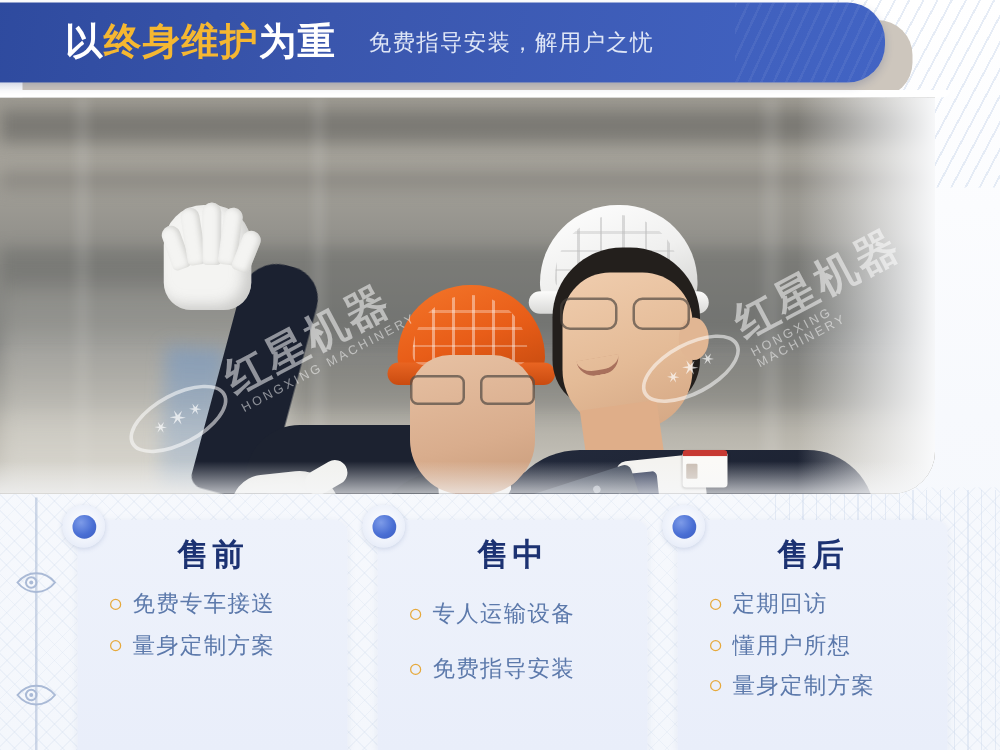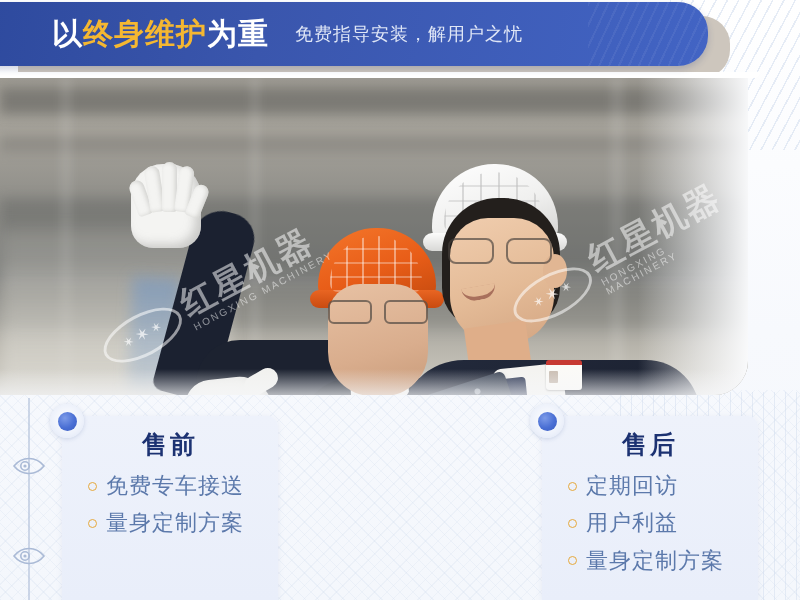--- a/index.html
+++ b/index.html
@@ -474,21 +474,21 @@
 
   .card-list {
     margin-top: 16px;
     padding-left: 26px;
     list-style: none;
   }
   .card-list li {
     display: flex;
     align-items: center;
     margin-bottom: 11px;
-    font-size: 22px;
+    font-size: 18px;
     color: #5c79ab;
     letter-spacing: 1px;
     line-height: 1.2;
   }
   .card-list li .bullet {
     flex: none;
     width: 9px; height: 9px;
     border: 1.6px solid #e6a93c;
     border-radius: 50%;
     margin-right: 9px;
@@ -616,32 +616,46 @@
           <span class="bullet"></span>
           <span>免费专车接送</span>
         </li>
         <li>
           <span class="bullet"></span>
           <span>量身定制方案</span>
         </li>
       </ul>
     </div>
 
+    <div class="card card-2">
+      <div class="card-dot"></div>
+      <div class="card-title">售中</div>
+      <ul class="card-list">
+        <li>
+          <span class="bullet"></span>
+          <span>专人运输设备</span>
+        </li>
+        <li>
+          <span class="bullet"></span>
+          <span>免费指导安装</span>
+        </li>
+      </ul>
+    </div>
 
     <div class="card card-3">
       <div class="card-dot"></div>
       <div class="card-title">售后</div>
       <ul class="card-list">
         <li>
           <span class="bullet"></span>
           <span>定期回访</span>
         </li>
         <li>
           <span class="bullet"></span>
-          <span>用户利益</span>
+          <span>懂用户所想</span>
         </li>
         <li>
           <span class="bullet"></span>
           <span>量身定制方案</span>
         </li>
       </ul>
     </div>
 
   </div>
 </div>

